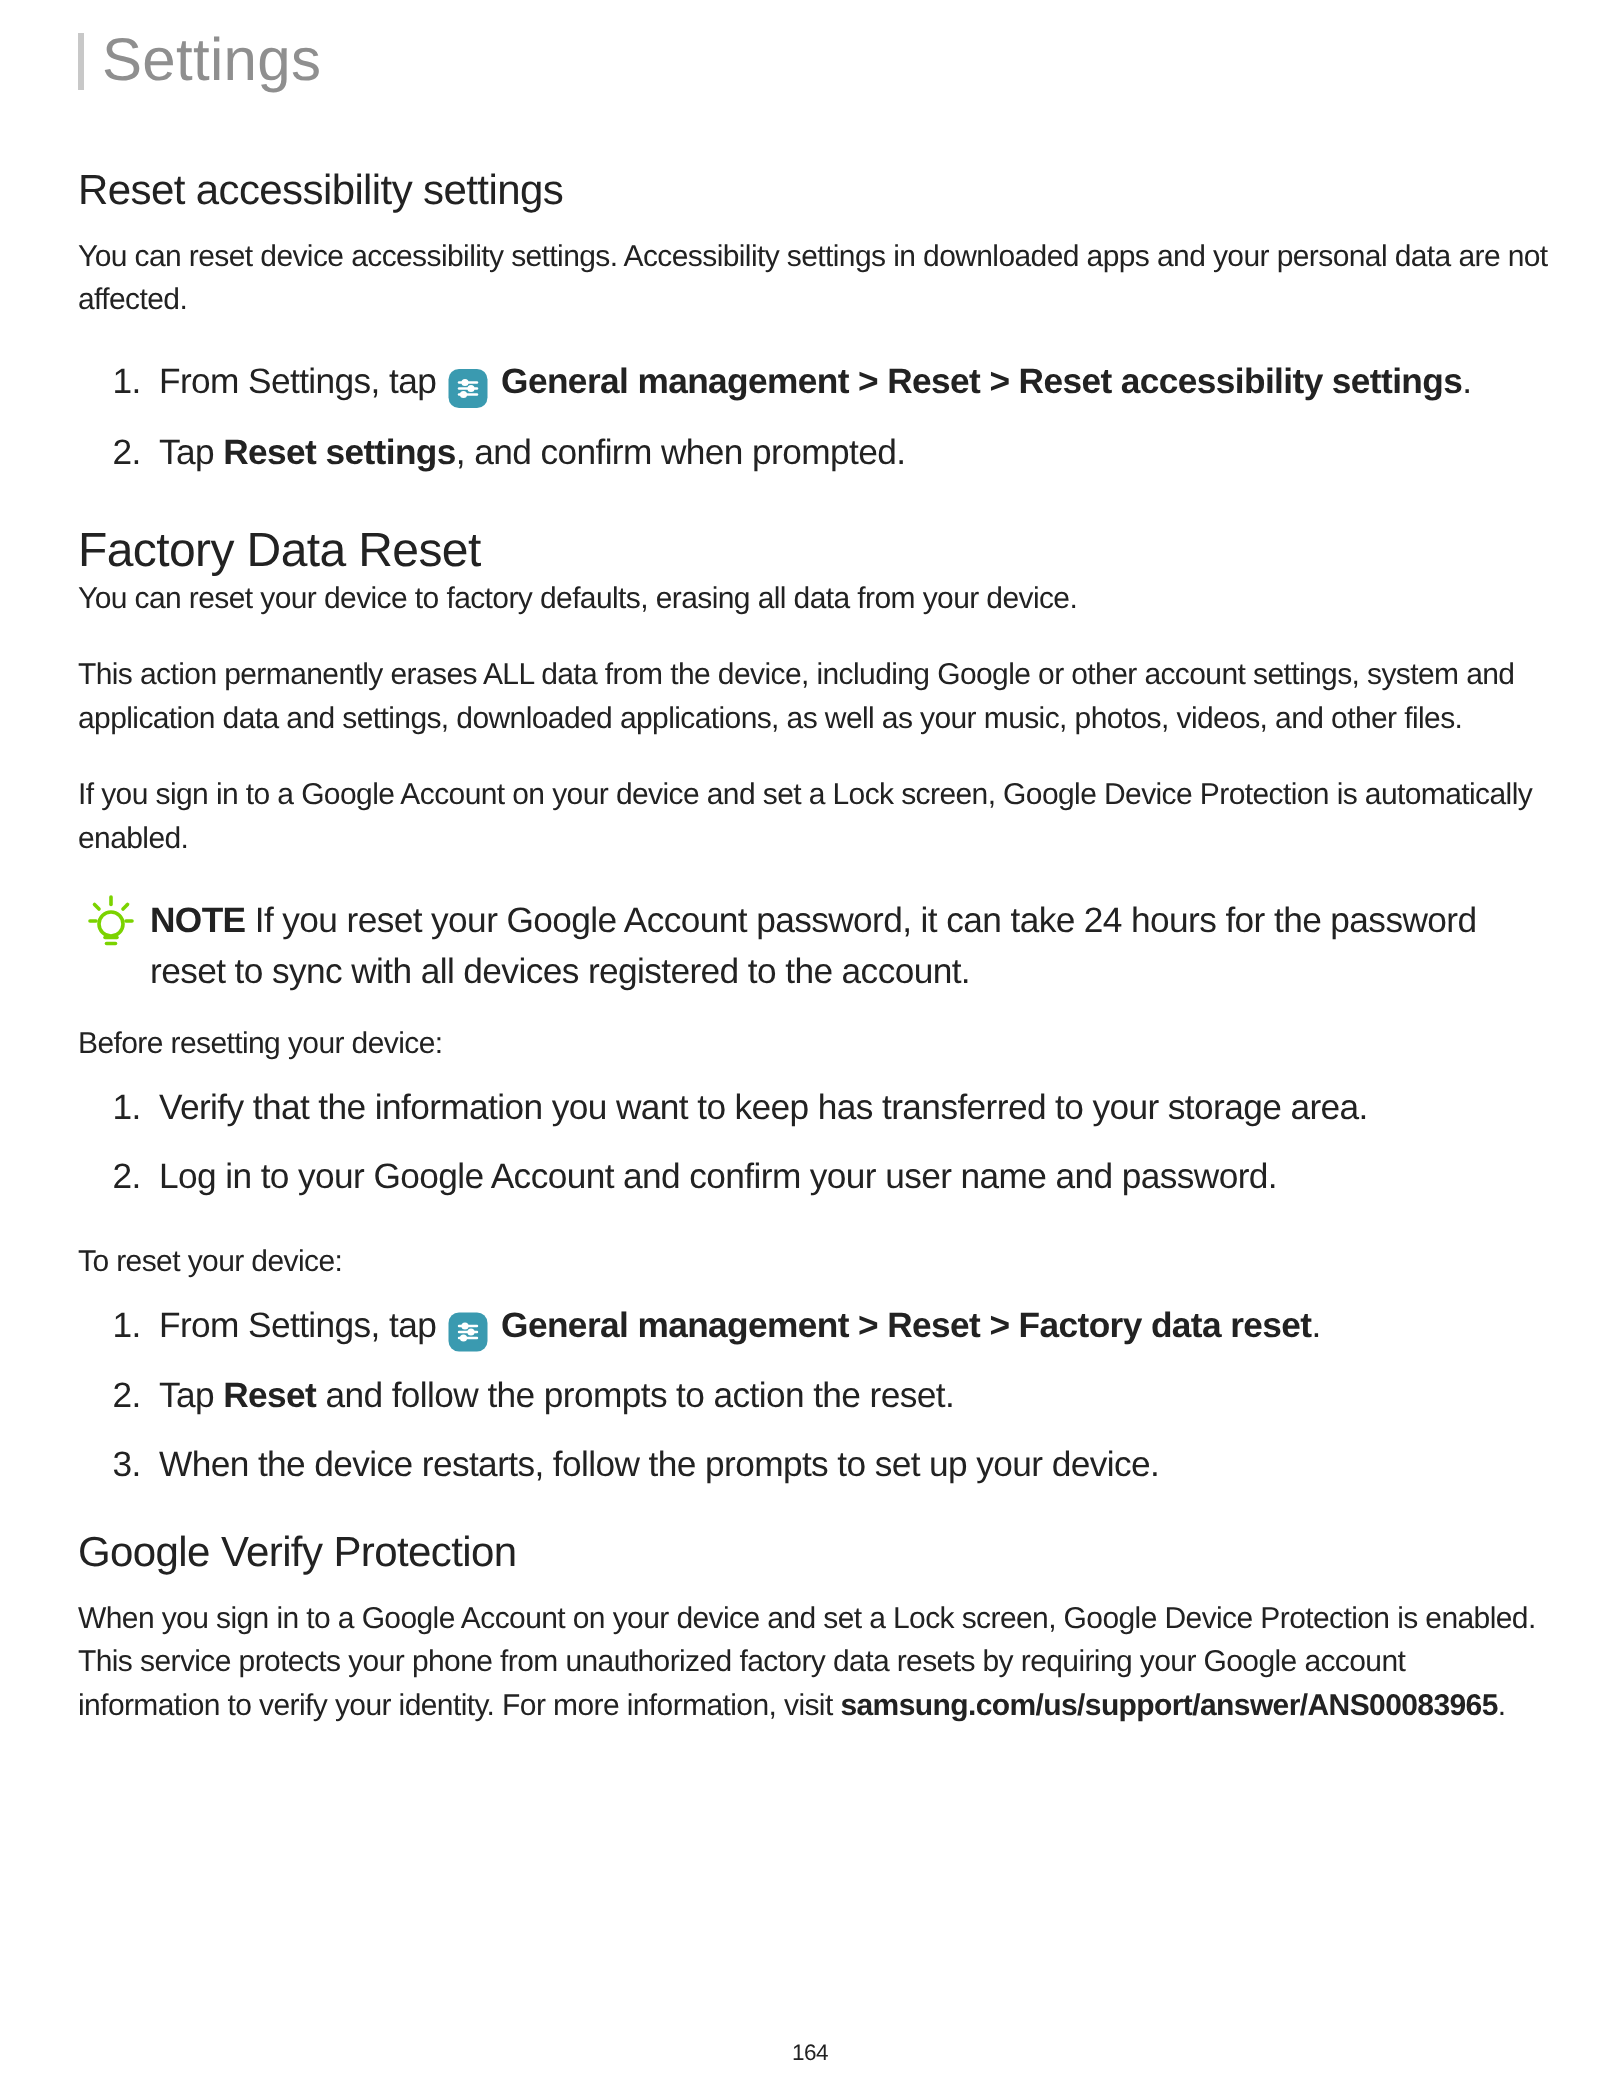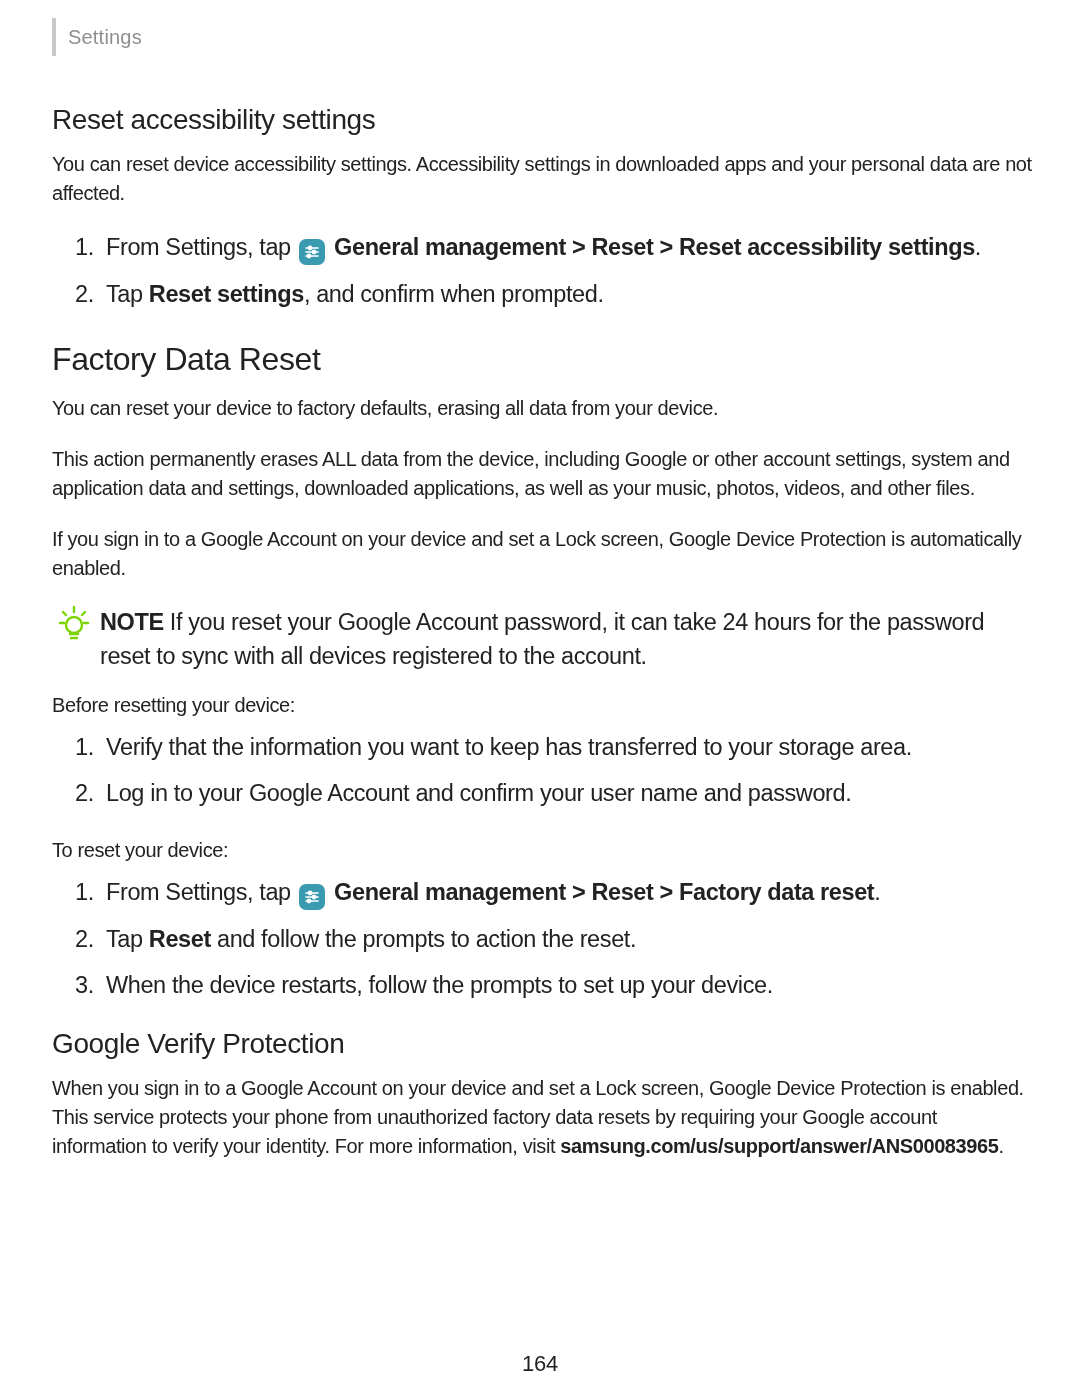--- a/index.html
+++ b/index.html
@@ -22,37 +22,37 @@
     align-items: center;
     margin-bottom: 48px;
   }
   .crumb .bar {
     width: 4px;
     height: 38px;
     background: #c8c8c8;
     margin-right: 12px;
   }
   .crumb .txt {
-    font-size: 20px;
+    font-size: 40px;
     color: #8f8f8f;
     letter-spacing: 0.2px;
     text-align: center;
   }
 
   h2.sub {
     font-size: 28px;
     font-weight: 400;
     margin: 0 0 14px 0;
     letter-spacing: -0.4px;
     color: #222;
   }
   h1.sec {
     font-size: 32px;
     font-weight: 400;
-    margin: 30px 0 16px 0;
+    margin: 30px 0 0 0;
     letter-spacing: -0.4px;
     color: #222;
   }
   p.body {
     font-size: 20px;
     line-height: 1.45;
     margin: 0 0 22px 0;
     letter-spacing: -0.4px;
     color: #222;
   }
@@ -103,21 +103,21 @@
     line-height: 1.45;
     letter-spacing: -0.4px;
     color: #222;
   }
 
   .page-num {
     position: absolute;
     left: 0; right: 0;
     bottom: 20px;
     text-align: center;
-    font-size: 22px;
+    font-size: 15px;
     color: #222;
     letter-spacing: -0.3px;
   }
 
   a.ulink { color: inherit; text-decoration: none; }
 </style>
 </head>
 <body>
 
 <div class="page">

